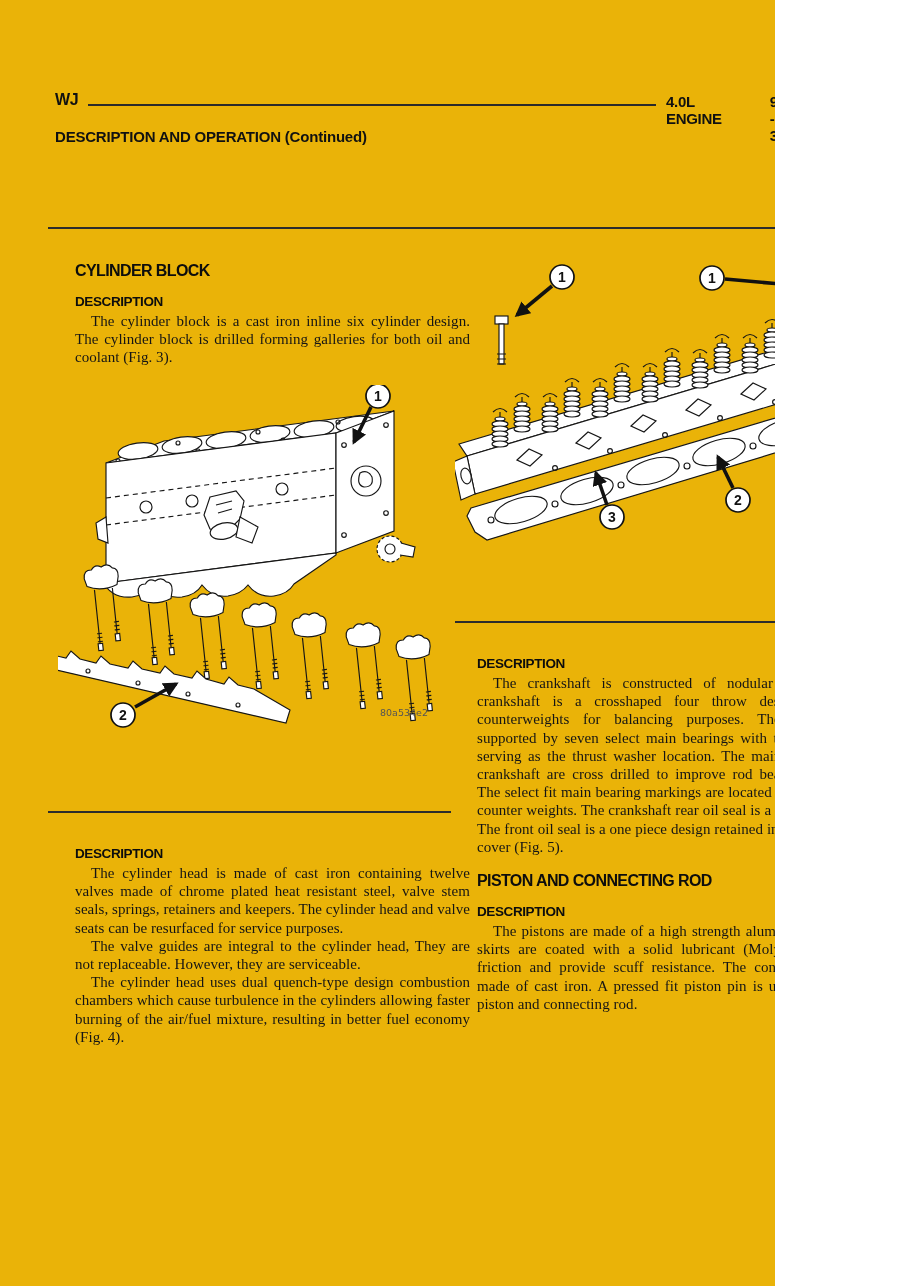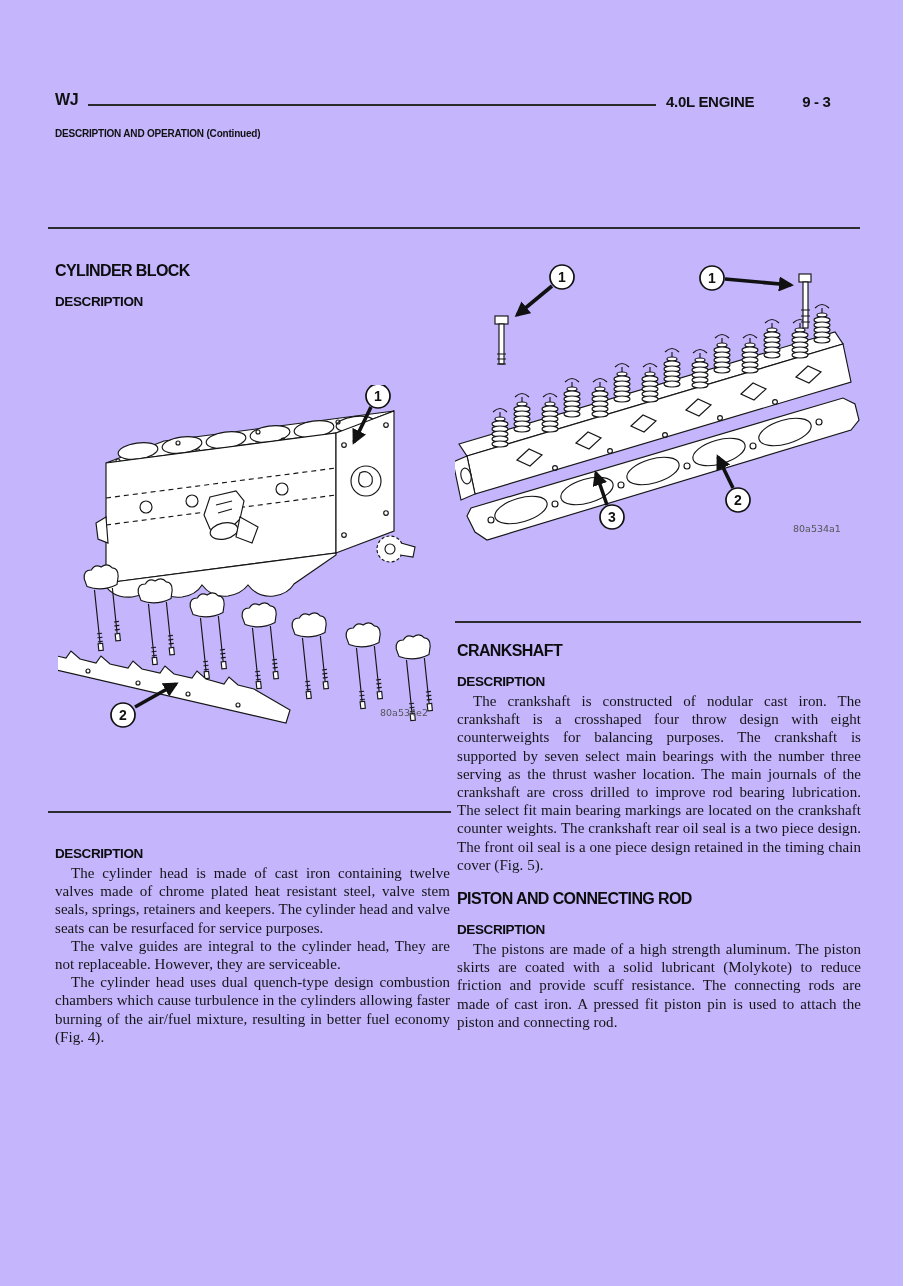--- a/index.html
+++ b/index.html
@@ -1,31 +1,31 @@
 <!DOCTYPE html>
 <html><head>
 <meta charset="utf-8">
 <style>
   html,body{margin:0;padding:0;background:#ffffff;}
-  .page{position:relative;width:903px;height:1286px;background:#c4b5fd;color:#111;
+  .page{position:relative;width:775px;height:1286px;background:#eab308;color:#111;
         font-family:"Liberation Serif",serif;overflow:hidden;}
   
   .hdr-model{position:absolute;left:55px;top:91px;font-family:"Liberation Sans",sans-serif;
              font-weight:bold;font-size:16px;letter-spacing:-.3px;}
   .hdr-line{position:absolute;left:88px;top:104px;width:568px;height:2.4px;background:#2a2a2a;}
   .hdr-right{position:absolute;left:666px;top:93px;display:flex;gap:48px;
              font-family:"Liberation Sans",sans-serif;font-weight:bold;font-size:15px;letter-spacing:-.3px;}
   .hdr-continued{position:absolute;left:55px;top:128px;font-family:"Liberation Sans",sans-serif;
-             font-weight:bold;font-size:10px;letter-spacing:-.2px;}
+             font-weight:bold;font-size:15px;letter-spacing:-.2px;}
   .rule{position:absolute;height:2px;background:#2c2c2c;}
   .rule-top{left:48px;top:227px;width:812px;}
   .rule-left{left:48px;top:811px;width:403px;}
   .rule-right{left:455px;top:621px;width:406px;}
   
-  .col{position:absolute;}
+  .col{position:absolute;margin-left:20px;}
   .col-left-top{left:55px;top:262px;width:395px;}
   .col-left-bot{left:55px;top:832px;width:395px;}
   .col-right{left:457px;top:642px;width:404px;}
   h2.sec{margin:0 0 0 0;font-family:"Liberation Sans",sans-serif;font-weight:bold;
          font-size:16px;letter-spacing:-.6px;color:#0d0d0d;}
   h3.desc{margin:14px 0 3px 0;font-family:"Liberation Sans",sans-serif;font-weight:bold;
           font-size:13.5px;letter-spacing:-.4px;color:#0d0d0d;}
   h2.sec2{margin:16px 0 0 0;font-family:"Liberation Sans",sans-serif;font-weight:bold;
           font-size:16px;letter-spacing:-.6px;color:#0d0d0d;}
   p.para{margin:0;font-size:15px;line-height:18.2px;text-align:justify;
@@ -53,20 +53,21 @@
   </div>
   <div class="hdr-continued">DESCRIPTION AND OPERATION (Continued)</div>
 
   <div class="rule rule-top"></div>
   <div class="rule rule-left"></div>
   <div class="rule rule-right"></div>
 
   <div class="col col-left-top">
     <h2 class="sec">CYLINDER BLOCK</h2>
     <h3 class="desc">DESCRIPTION</h3>
+    <p class="para">The cylinder block is a cast iron inline six cylinder design. The cylinder block is drilled forming galleries for both oil and coolant (Fig. 3).</p>
   </div>
 
   <svg class="fig" style="left:58px;top:385px;" width="398" height="355" viewBox="0 0 398 355">
     <defs>
       <marker id="ah" markerWidth="4.2" markerHeight="4.2" refX="8" refY="5" viewBox="0 0 10 10" orient="auto-start-reverse">
         <path d="M0,0L10,5L0,10Z" fill="#111"></path>
       </marker>
       <g id="cap">
         <path class="fw" d="M1,12 Q1,3 9,4 Q13,-2 19,2 Q26,-2 30,4 Q36,5 35,13 L33,21 Q17,27 3,20 Z"></path>
         <path class="ln" d="M10,24 V78 M8,68 h5 M8,72 h5 M8,76 h5"></path>
@@ -251,21 +252,20 @@
     <text class="co-num" x="283" y="246.8">2</text>
 
     <line class="arrow" x1="152" y1="247" x2="141" y2="215" marker-end="url(#ah)"></line>
     <circle class="co-circ" cx="157" cy="259" r="12"></circle>
     <text class="co-num" x="157" y="263.8">3</text>
 
     <text class="figcode" x="338" y="274">80a534a1</text>
   </svg>
 
   <div class="col col-right">
-    <h2 class="sec">CRANKSHAFT</h2>
     <h3 class="desc">DESCRIPTION</h3>
     <p class="para">The crankshaft is constructed of nodular cast iron. The crankshaft is a crosshaped four throw design with eight counterweights for balancing purposes. The crankshaft is supported by seven select main bearings with the number three serving as the thrust washer location. The main journals of the crankshaft are cross drilled to improve rod bearing lubrication. The select fit main bearing markings are located on the crankshaft counter weights. The crankshaft rear oil seal is a two piece design. The front oil seal is a one piece design retained in the timing chain cover (Fig. 5).</p>
 
     <h2 class="sec2">PISTON AND CONNECTING ROD</h2>
     <h3 class="desc">DESCRIPTION</h3>
     <p class="para">The pistons are made of a high strength aluminum. The piston skirts are coated with a solid lubricant (Molykote) to reduce friction and provide scuff resistance. The connecting rods are made of cast iron. A pressed fit piston pin is used to attach the piston and connecting rod.</p>
   </div>
 
 </div>
 

